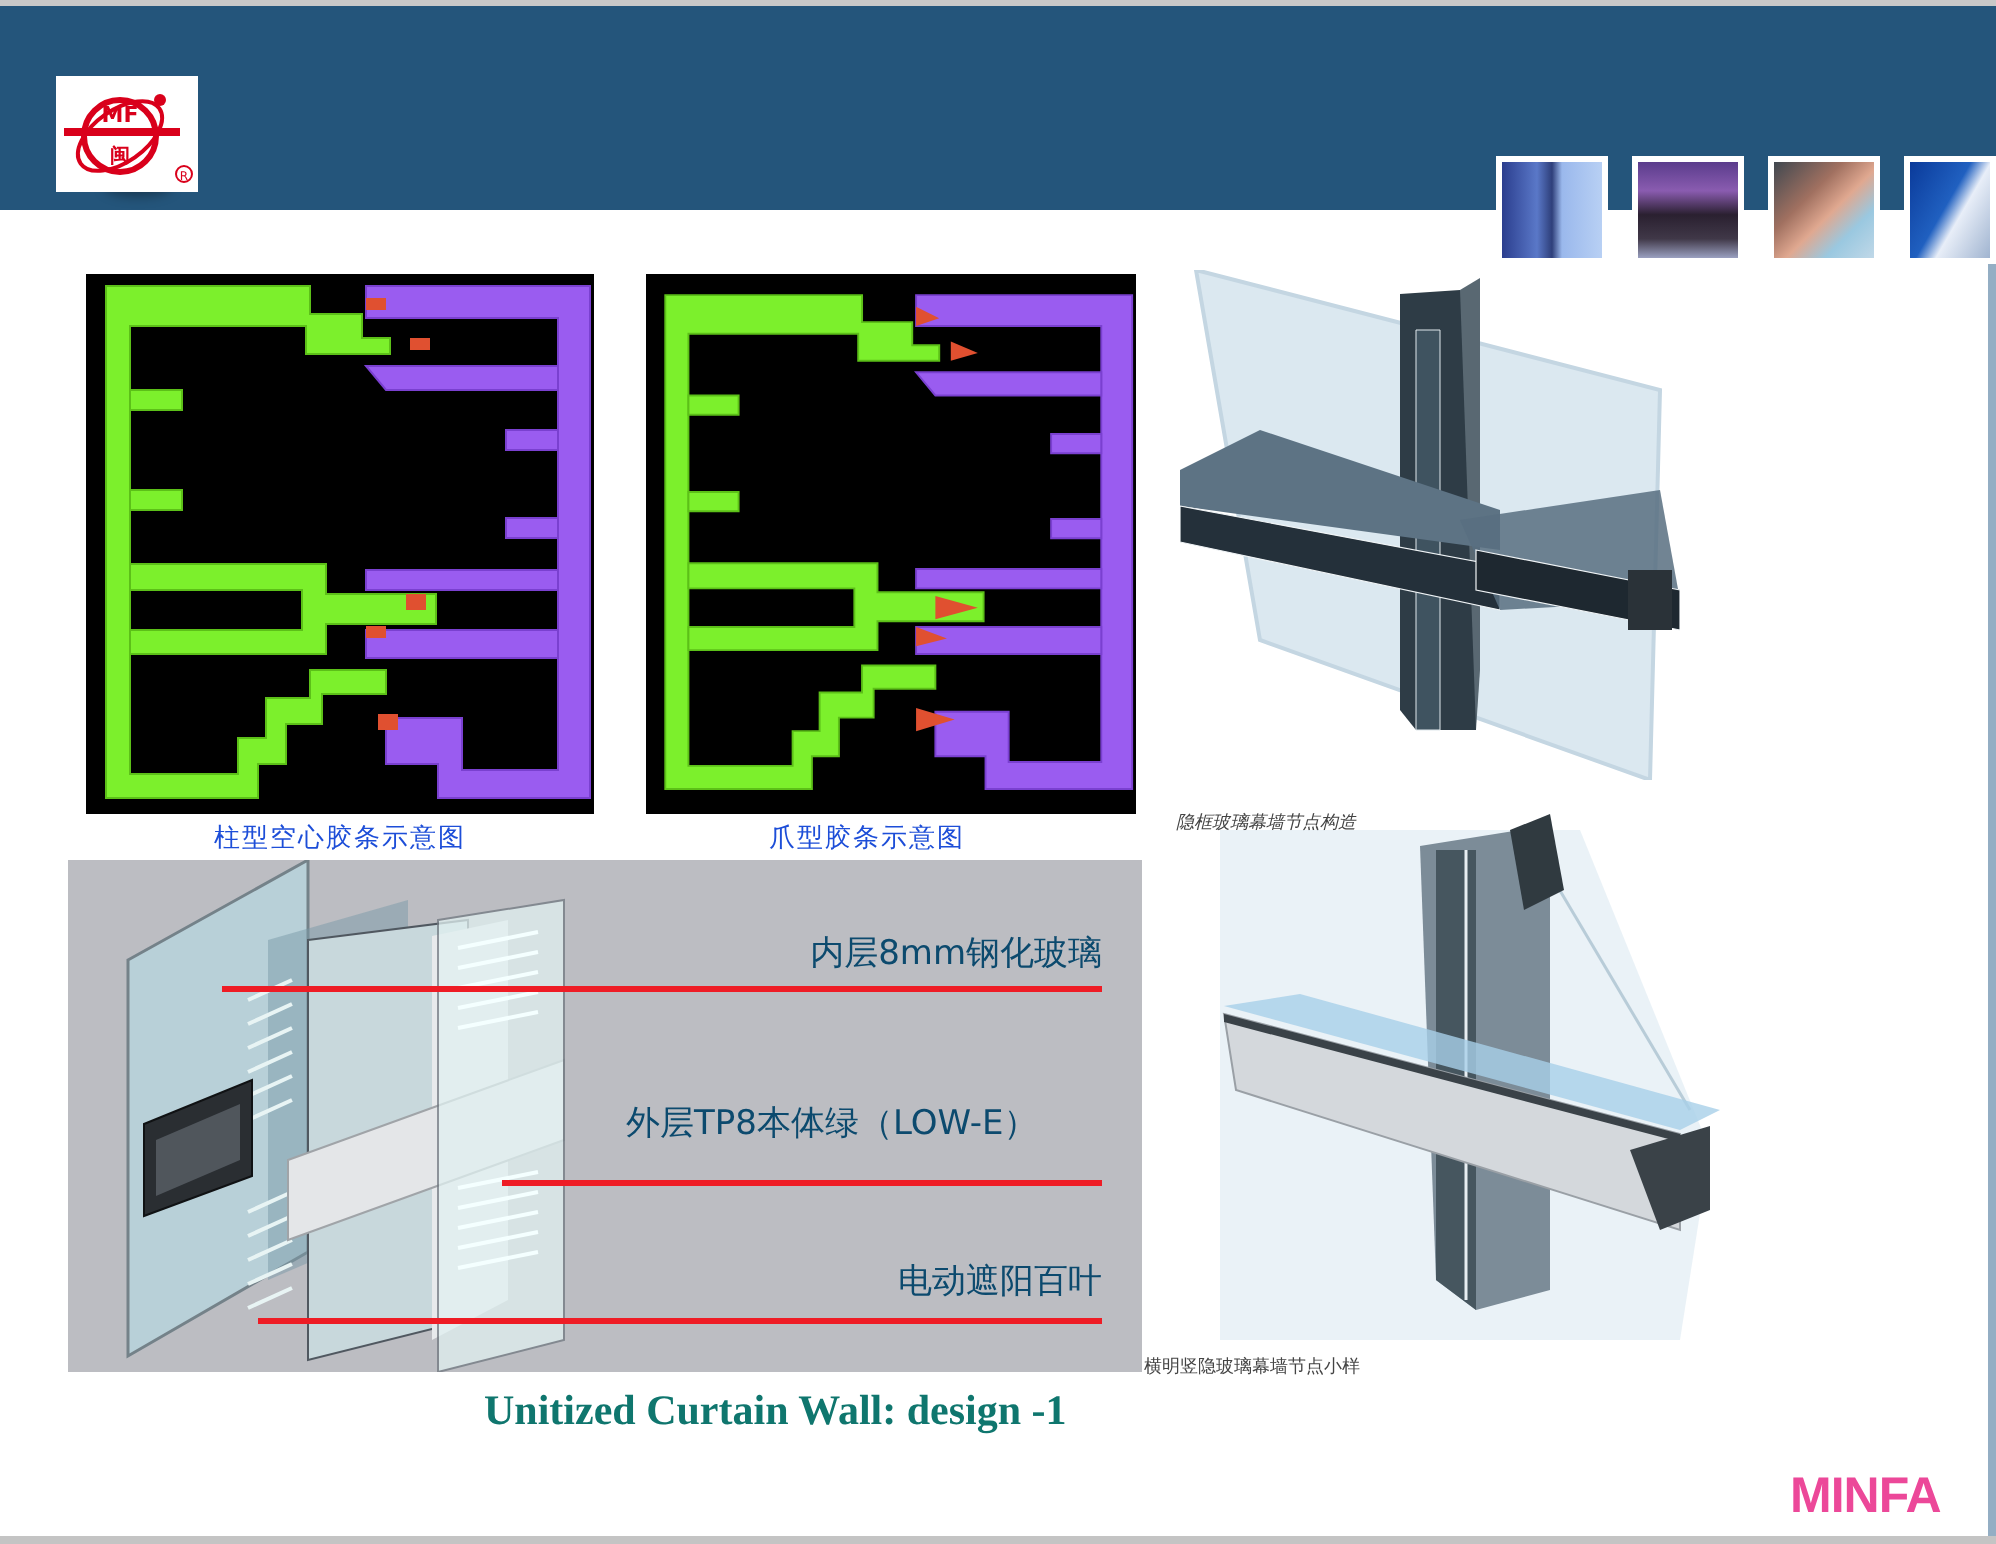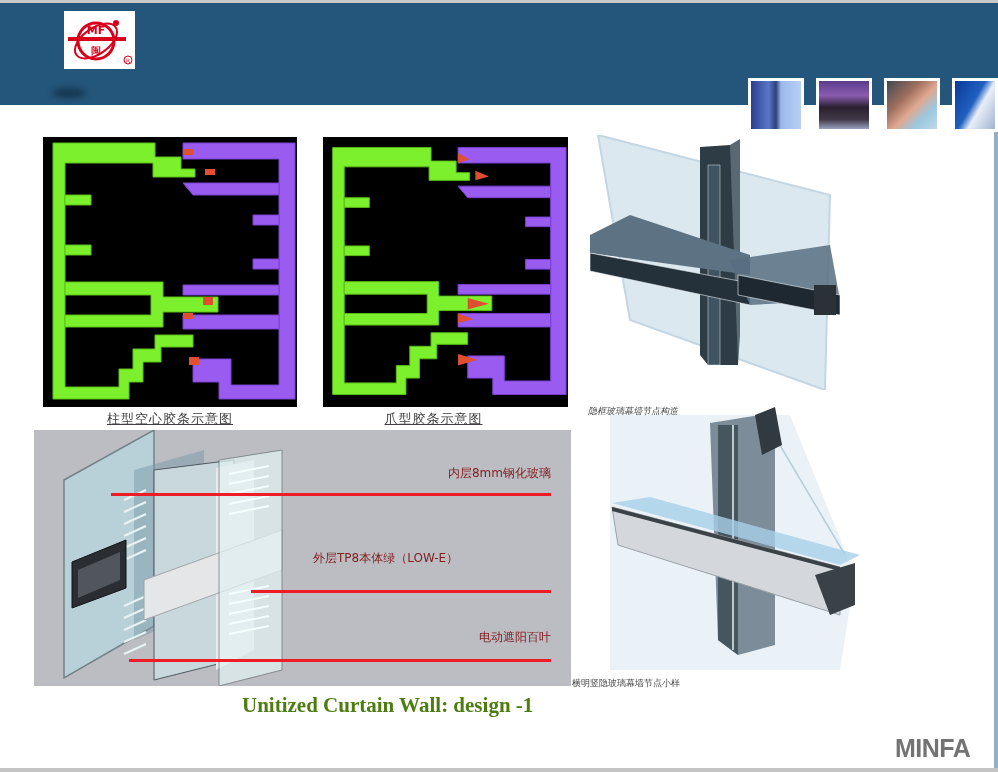--- a/index.html
+++ b/index.html
@@ -1,33 +1,33 @@
 <!DOCTYPE html>
 <html><head>
 <meta charset="utf-8">
 <style>
   html,body{margin:0;padding:0;}
   body{width:998px;height:772px;position:relative;overflow:hidden;background:#ffffff;font-family:"DejaVu Sans",sans-serif;}
   .topline{position:absolute;left:0;top:0;width:998px;height:3px;background:#c8c8c8;}
   .header{position:absolute;left:0;top:3px;width:998px;height:102px;background:#24557b;}
-  .logo{position:absolute;left:28px;top:11px;width:71px;height:58px;background:#fff;margin-left:36px;}
+  .logo{position:absolute;left:28px;top:38px;width:71px;height:58px;background:#fff;}
   .logo-shadow{position:absolute;left:52px;top:88px;width:34px;height:10px;border-radius:50%;background:rgba(0,0,0,0.35);filter:blur(3px);}
   .thumb{position:absolute;top:78px;width:56px;height:54px;background:#fff;box-sizing:border-box;padding:3px;}
   .thumb .img{width:100%;height:100%;}
   .rightbar{position:absolute;left:994px;top:132px;width:4px;height:636px;background:#94aec4;}
   .bottomline{position:absolute;left:0;top:768px;width:998px;height:4px;background:#c4c4c4;}
   .panel{position:absolute;}
   .dia{position:absolute;background:#000;}
-  .caption-cn{position:absolute;font-family:"DejaVu Serif",serif;font-size:13px;color:#404040;text-align:center;letter-spacing:1px;text-decoration:underline;}
+  .caption-cn{position:absolute;font-family:"DejaVu Serif",serif;font-size:13px;color:#1d4ed8;text-align:center;letter-spacing:1px;}
   .gray-panel{position:absolute;left:34px;top:430px;width:537px;height:256px;background:#bcbdc2;}
-  .label{position:absolute;font-family:"DejaVu Sans",sans-serif;font-size:12px;color:#7f1d1d;white-space:nowrap;}
+  .label{position:absolute;font-family:"DejaVu Sans",sans-serif;font-size:17px;color:#0c4a6e;white-space:nowrap;}
   .redline{position:absolute;height:3px;background:#ee1c25;}
   .photo-caption{position:absolute;font-size:9px;color:#444;white-space:nowrap;}
-  .title{position:absolute;left:242px;top:693px;font-family:"Liberation Serif",serif;font-weight:bold;font-size:21px;color:#4d7c0f;white-space:nowrap;}
-  .brand{position:absolute;left:895px;top:734px;font-family:"Liberation Sans",sans-serif;font-weight:bold;font-size:25px;color:#737373;letter-spacing:-0.5px;}
+  .title{position:absolute;left:242px;top:693px;font-family:"Liberation Serif",serif;font-weight:bold;font-size:21px;color:#0f766e;white-space:nowrap;}
+  .brand{position:absolute;left:895px;top:734px;font-family:"Liberation Sans",sans-serif;font-weight:bold;font-size:25px;color:#ec4899;letter-spacing:-0.5px;}
 </style>
 </head>
 <body>
 
 <div class="topline"></div>
 <div class="header"></div>
 
 <div class="logo-shadow"></div>
 <div class="logo">
   <svg width="71" height="58" viewBox="0 0 71 58">

